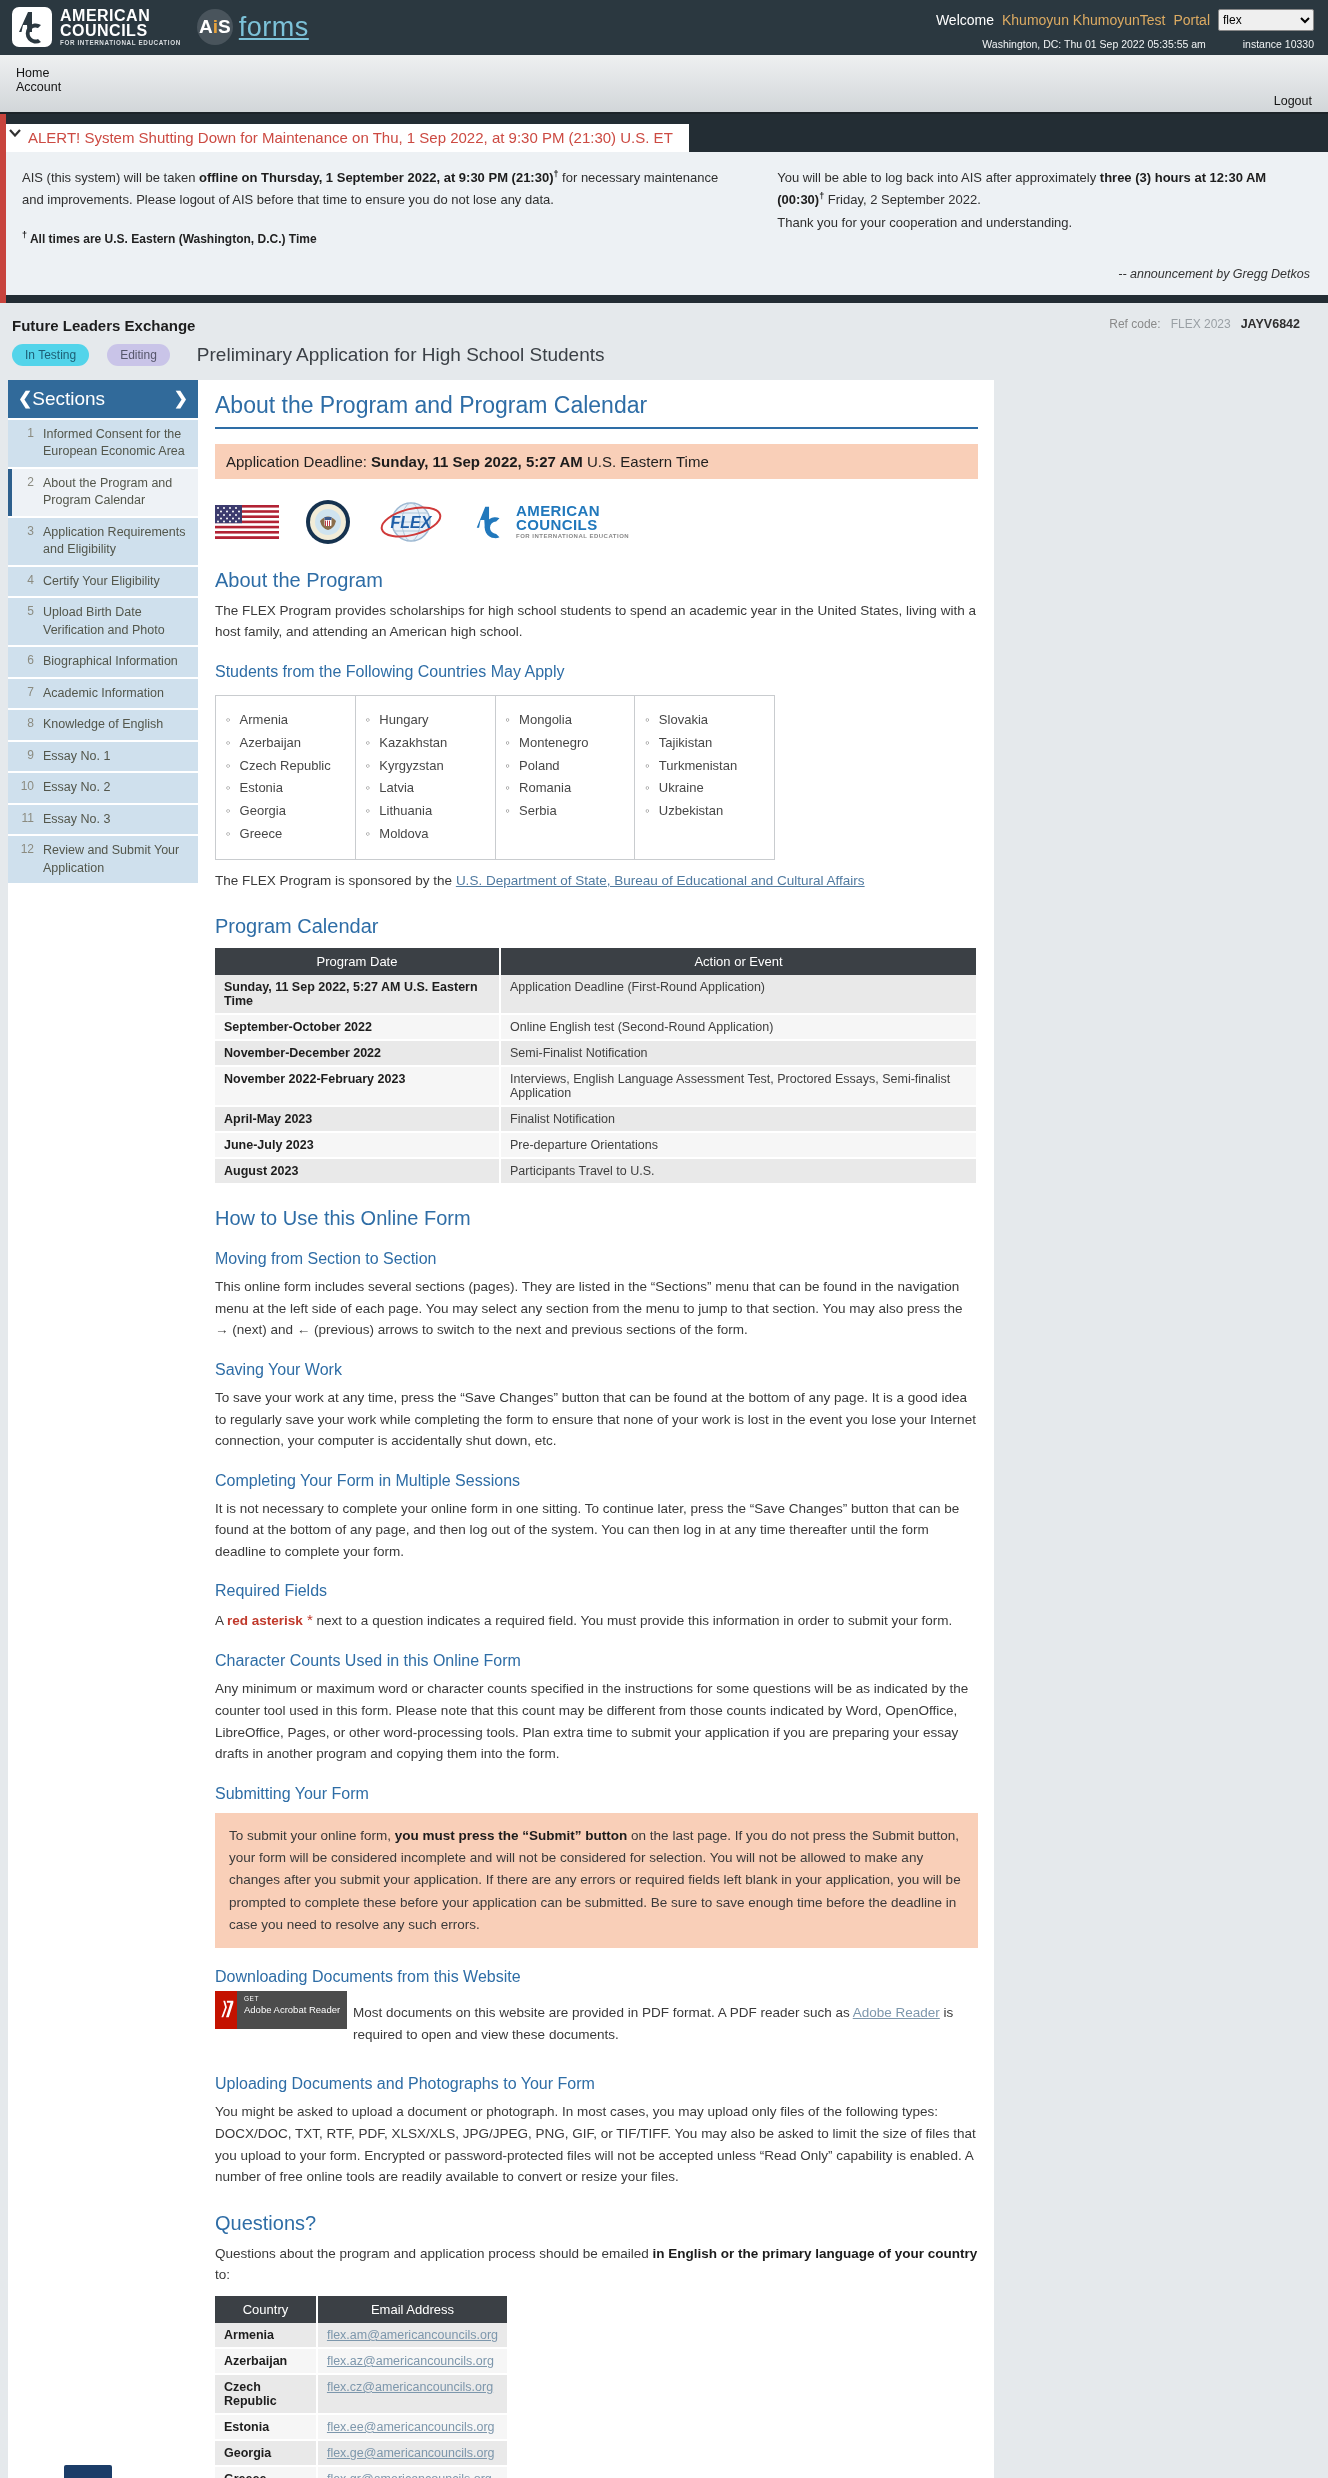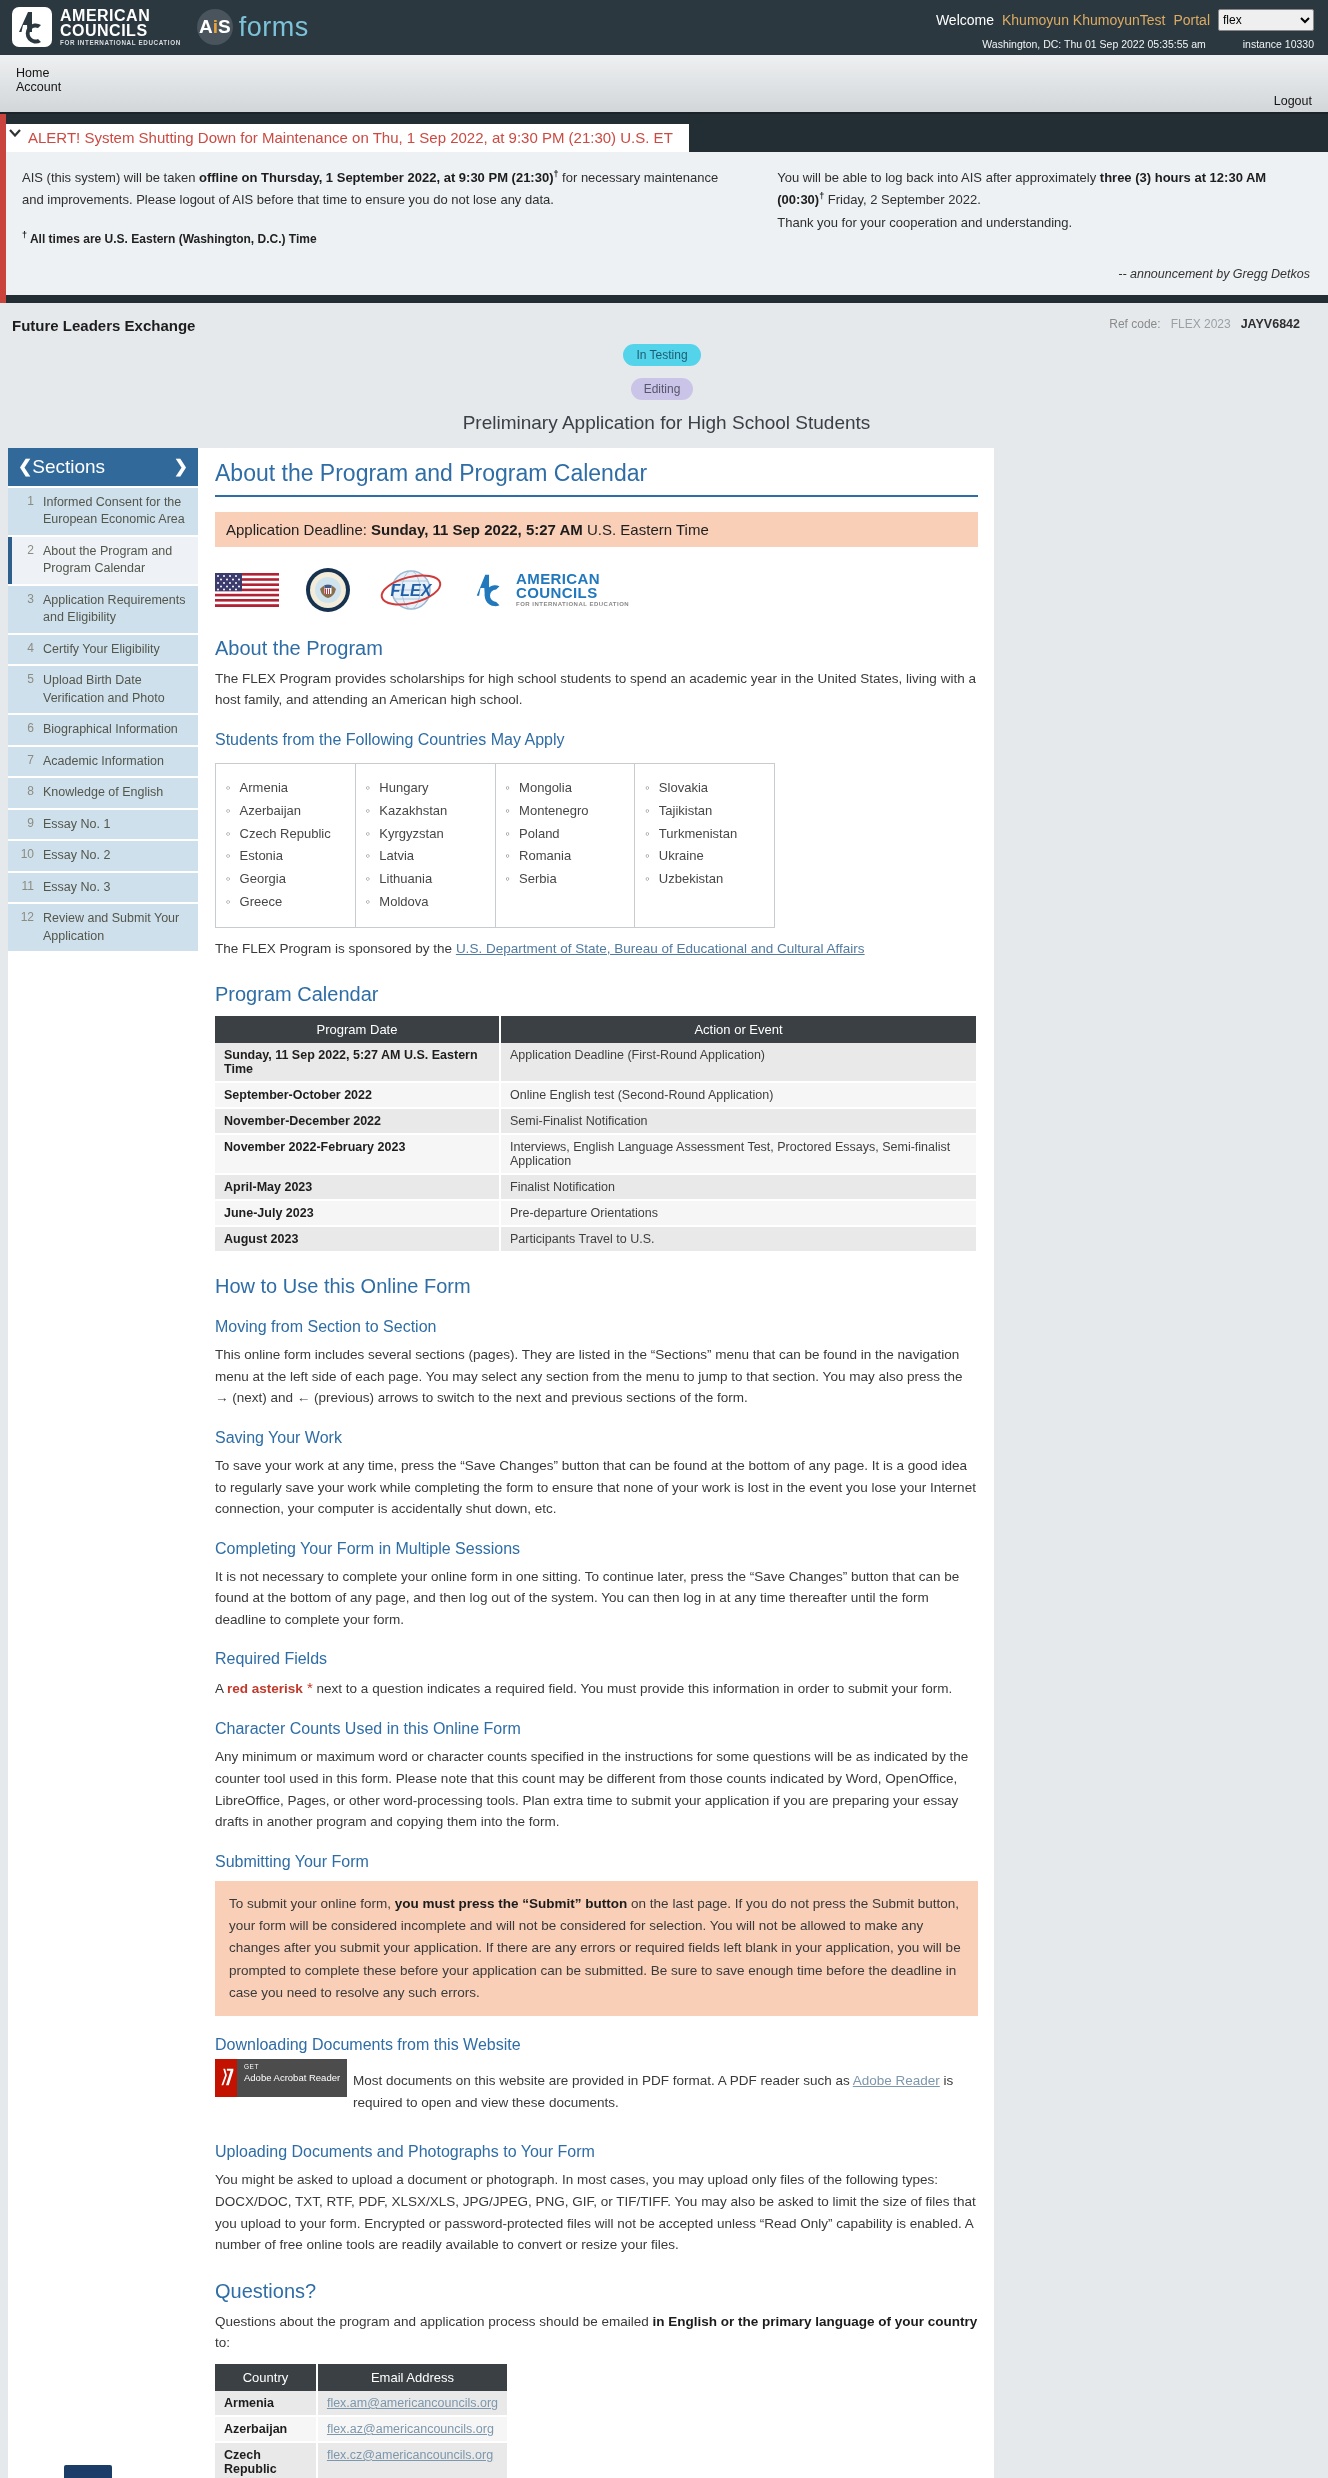--- a/index.html
+++ b/index.html
@@ -9,21 +9,21 @@
 
   
   .hdr { background:#2b3840; padding:7px 14px 5px 12px; display:flex; justify-content:space-between; align-items:flex-start; }
   .hdr-logos { display:flex; align-items:center; gap:16px; cursor:pointer; }
   .ac-text { color:#fff; font-weight:bold; font-size:16px; line-height:15px; letter-spacing:.5px; }
   .ac-sub { color:#d9dde0; font-size:6.3px; letter-spacing:.6px; font-weight:bold; margin-top:1px; }
   .ais-wrap { display:flex; align-items:center; gap:6px; }
   .ais-circle { width:36px; height:36px; border-radius:50%; background:#49545c; display:flex; align-items:center; justify-content:center; }
   .ais-letters { color:#fff; font-size:19px; font-weight:bold; }
   .ais-i { color:#e8a33d; }
-  .ais-forms { color:#7cc2d8; font-size:27px; font-weight:300; letter-spacing:.5px; }
+  .ais-forms { color:#7cc2d8; font-size:27px; font-weight:300; letter-spacing:.5px;text-decoration:underline; }
   .hdr-right { text-align:right; font-size:13px; margin-top:2px; }
   .hdr-row1 { display:flex; align-items:center; justify-content:flex-end; gap:8px; color:#fff; font-size:14px; }
   .gold { color:#ddab62; }
   .portal-select { width:96px; height:22px; font-size:12px; font-family:"Liberation Sans",sans-serif; border-radius:2px; border:1px solid #888; }
   .hdr-row2 { margin-top:7px; color:#f2f4f5; font-size:10.5px; }
   .hdr-row2 .inst { margin-left:34px; }
 
   
   .nav { background:linear-gradient(#eef0f1,#d2d6d9); border-bottom:2px solid #1d2429; display:flex; padding:11px 16px 4px; font-size:12.5px; color:#141414;flex-direction:column; }
   .nav a { color:#141414; text-decoration:none; margin-right:42px; cursor:pointer; }
@@ -38,21 +38,21 @@
   .alert-foot { font-weight:bold; font-size:12px; margin-top:16px; color:#222; }
   .alert-attr { text-align:right; font-style:italic; font-size:12.5px; margin-top:30px; color:#333; }
   sup { font-size:9px; }
 
   
   .page-head { padding:14px 28px 0 12px; display:flex; justify-content:space-between; align-items:flex-start; }
   .prog-name { font-weight:bold; font-size:15px; color:#1d1d1d; }
   .ref { font-size:12px; color:#8a8a8a; display:flex; align-items:baseline; gap:10px; }
   .ref .rp { color:#9aa0a5; }
   .ref .rc { color:#2f2f2f; font-weight:bold; font-size:12.5px; }
-  .badge-row { padding:10px 16px 14px 12px; display:flex; align-items:center; gap:12px;flex-direction:column; }
+  .badge-row { padding:10px 16px 14px 12px; display:flex; align-items:center; gap:18px; }
   .pill { font-size:12px; padding:4px 13px; border-radius:14px; }
   .pill-test { background:#53d4ea; color:#1d5e74; }
   .pill-edit { background:#c9c4e8; color:#56566b; }
   .form-title { font-size:19px; color:#3b4046; margin-left:9px; }
 
   
   .main-card { background:#fff; width:986px; margin-left:8px; display:flex; align-items:flex-start; padding-bottom:8px; min-height:2050px; }
   .sidebar { width:190px; flex-shrink:0; }
   .sb-head { background:#316a9a; color:#fff; display:flex; align-items:center; padding:8px 10px; }
   .sb-chев, .sb-chev { font-size:17px; font-weight:bold; cursor:pointer; line-height:1; }

